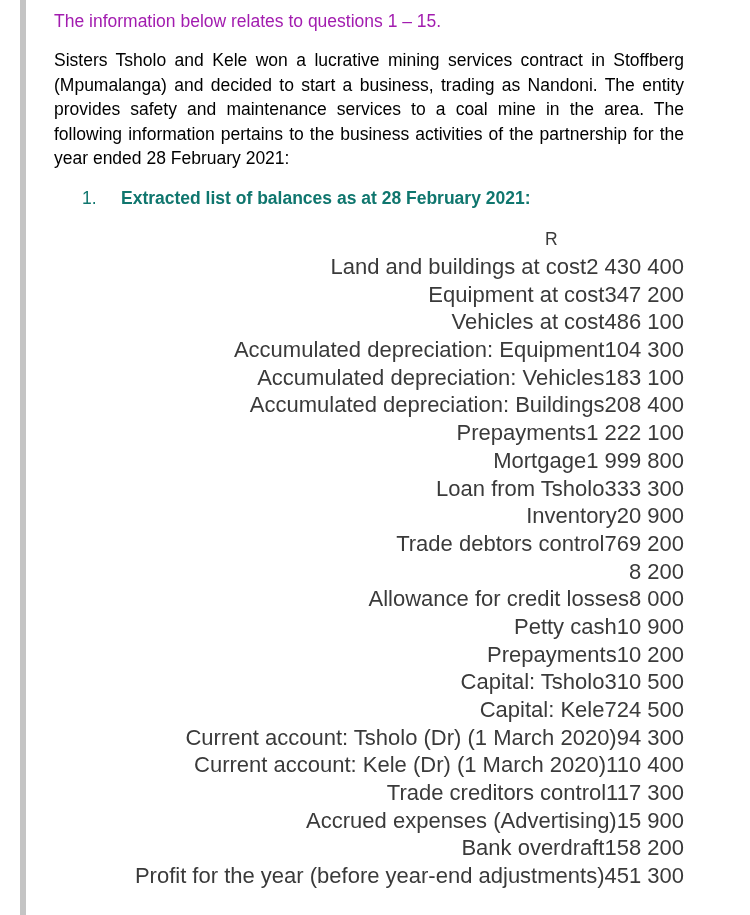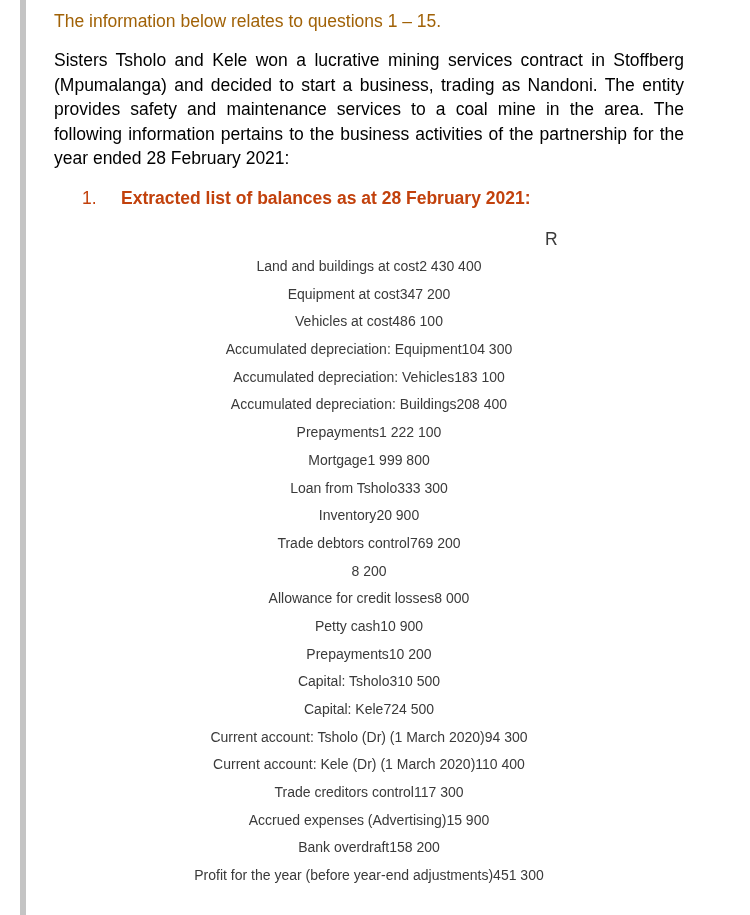--- a/index.html
+++ b/index.html
@@ -2,28 +2,28 @@
 <html><head>
   <meta charset="utf-8">
   <style>
     html, body { margin: 0; padding: 0; }
     body {
       width: 750px; height: 915px; background: #ffffff; position: relative; overflow: hidden;
       font-family: "Liberation Sans", sans-serif; color: #3a3a3a;
     }
     .left-bar { position: absolute; left: 20px; top: 0; width: 6px; height: 915px; background: #c4c4c4; }
     .content { position: absolute; left: 54px; top: 0; width: 632px; }
-    .intro-heading { position: absolute; top: 11px; left: 0; font-size: 17.5px; color: #a16207; white-space: nowrap; }
+    .intro-heading { position: absolute; top: 11px; left: 0; font-size: 17.5px; color: #a21caf; white-space: nowrap; }
     .intro-paragraph { position: absolute; top: 48px; left: 0; width: 630px; font-size: 17.5px; line-height: 24.5px; text-align: justify; color: #000000; }
-    .section-heading { position: absolute; top: 188px; left: 28px; font-size: 17.5px; white-space: nowrap; color: #c2410c; }
+    .section-heading { position: absolute; top: 188px; left: 28px; font-size: 17.5px; white-space: nowrap; color: #0f766e; }
     .section-number { display: inline-block; width: 39px; }
     .section-title { font-weight: bold; }
     .currency-header { position: absolute; top: 229px; left: 491px; font-size: 17.5px; color: #3a3a3a; }
     .balances { position: absolute; top: 253px; left: 0; width: 630px; }
-    .row { display: flex; justify-content: center; height: 27.7px; line-height: 27.7px; font-size: 14px; }
+    .row { display: flex; justify-content: flex-end; height: 27.7px; line-height: 27.7px; font-size: 22px; }
     .row .amt { text-align: right; white-space: nowrap; }
   </style>
 </head>
 <body>
 
 <div class="left-bar"></div>
 
 <div class="content">
   <div class="intro-heading">The information below relates to questions 1 – 15.</div>
   <div class="intro-paragraph">Sisters Tsholo and Kele won a lucrative mining services contract in Stoffberg (Mpumalanga) and decided to start a business, trading as Nandoni. The entity provides safety and maintenance services to a coal mine in the area. The following information pertains to the business activities of the partnership for the year ended 28 February 2021:</div>

